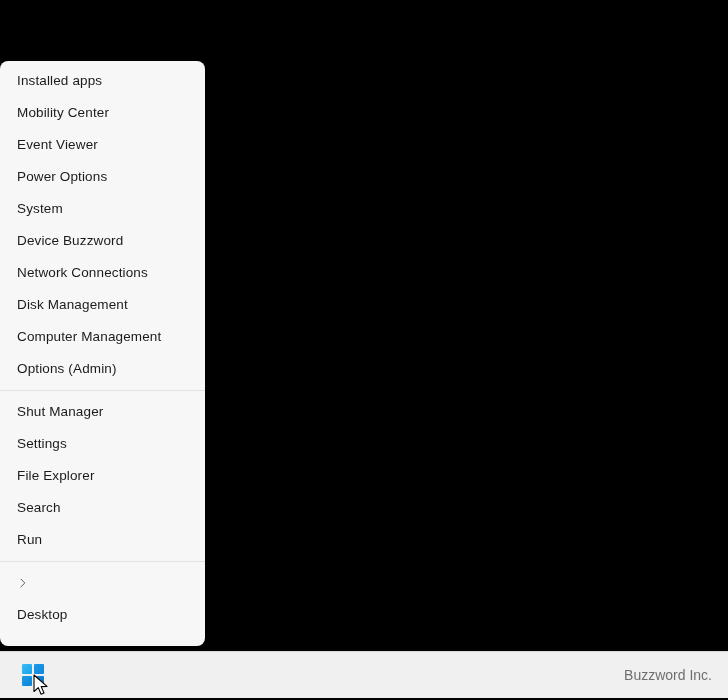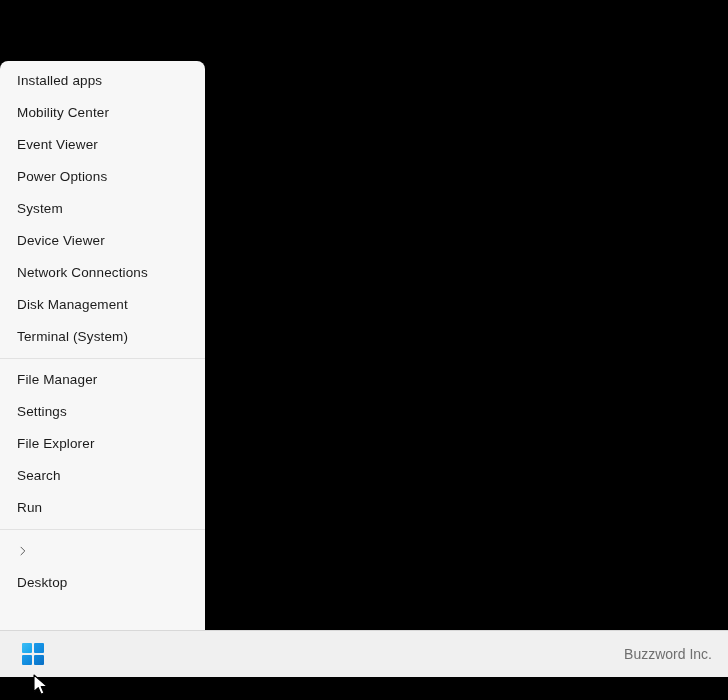--- a/index.html
+++ b/index.html
@@ -78,21 +78,21 @@
   .menu-separator {
     height: 1px;
     background: #e2e2e2;
     margin: 5px 0 5px 0;
   }
 
   
   #taskbar {
     position: absolute;
     left: 0;
-    top: 630px;
+    top: 651px;
     width: 728px;
     height: 47px;
     background: #f0f0f0;
     border-top: 1px solid #d8d8d8;
     box-sizing: border-box;
     display: flex;
     align-items: center;
     padding-left: 40px;
   }
 
@@ -161,38 +161,41 @@
     <div class="menu-item">
       <span class="label">Event Viewer</span>
     </div>
     <div class="menu-item">
       <span class="label">Power Options</span>
     </div>
     <div class="menu-item">
       <span class="label">System</span>
     </div>
     <div class="menu-item">
-      <span class="label">Device Viewer</span>
+      <span class="label">Device Buzzword</span>
     </div>
     <div class="menu-item">
       <span class="label">Network Connections</span>
     </div>
     <div class="menu-item">
       <span class="label">Disk Management</span>
     </div>
     <div class="menu-item">
-      <span class="label">Terminal (System)</span>
+      <span class="label">Computer Management</span>
+    </div>
+    <div class="menu-item">
+      <span class="label">Options (Admin)</span>
     </div>
   </div>
 
   <div class="menu-separator"></div>
 
   <div class="menu-group">
     <div class="menu-item">
-      <span class="label">File Manager</span>
+      <span class="label">Shut Manager</span>
     </div>
     <div class="menu-item">
       <span class="label">Settings</span>
     </div>
     <div class="menu-item">
       <span class="label">File Explorer</span>
     </div>
     <div class="menu-item">
       <span class="label">Search</span>
     </div>

